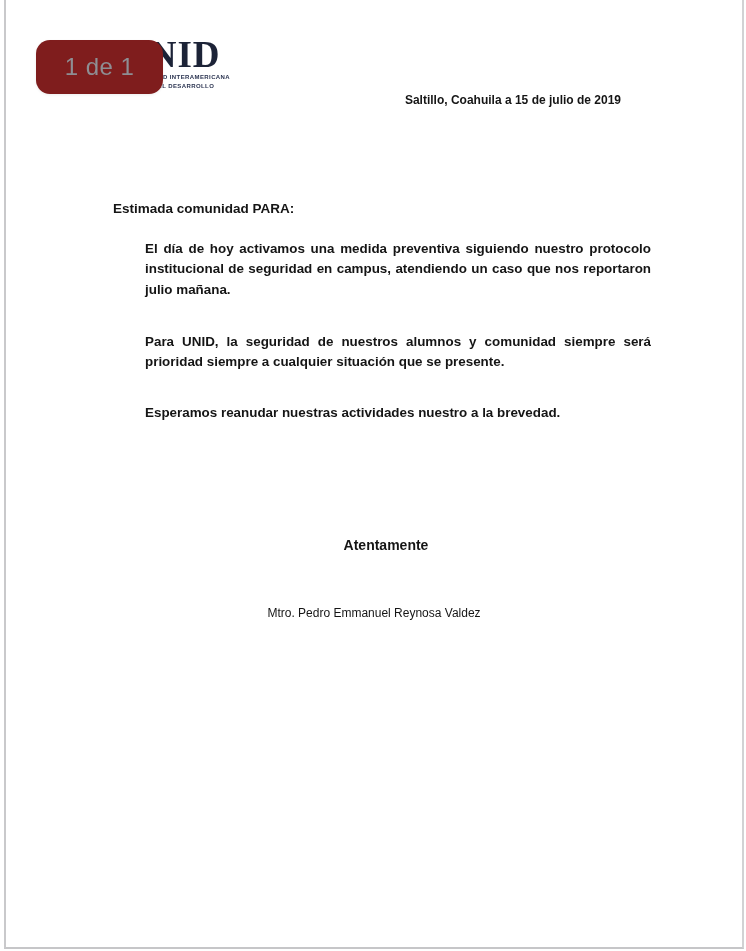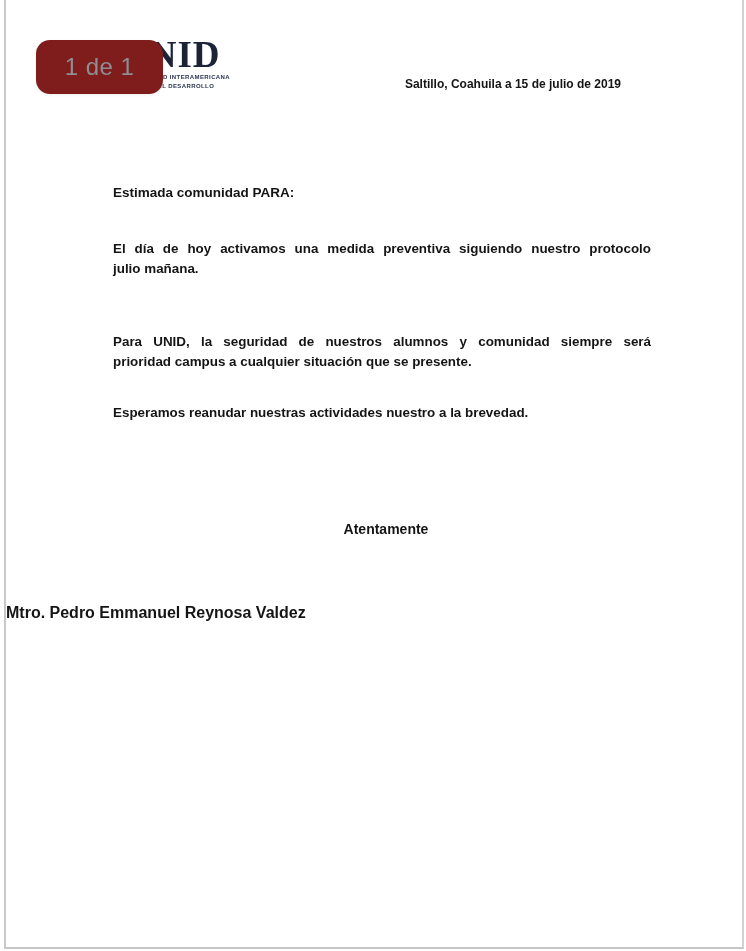--- a/index.html
+++ b/index.html
@@ -64,55 +64,56 @@
     color: #2a3350;
     text-align: center;
     white-space: nowrap;
   }
   
   .txt {
     position: absolute;
     color: #151515;
     font-weight: 700;
     white-space: nowrap;
+    margin-top: 16px;
   }
   .date-line {
     top: 79px; right: 121px;
     font-size: 12px;
     line-height: 15px;
   }
   .greeting {
     left: 107px; top: 187px;
     font-size: 13.5px;
   }
   .para {
     position: absolute;
     left: 107px; width: 538px;
     font-size: 13.4px;
     line-height: 20.3px;
     color: #151515;
     font-weight: 700;
   }
-  .para .ln { white-space: nowrap; }
+  .para .ln { white-space: nowrap; margin-left: 32px; }
   .para .ln.j { text-align: justify; text-align-last: justify; }
   .p1 { top: 241px; }
   .p2 { top: 334px; }
   .p3 { top: 405px; }
   .closing {
     left: 12px; top: 523px; width: 100%;
     text-align: center;
     font-size: 14px;
   }
   .signature {
     position: absolute;
     left: 0; top: 606px; width: 100%;
-    text-align: left;
+    text-align: center;
     color: #151515;
-    font-weight: 700;
-    font-size: 16px;
+    font-weight: 400;
+    font-size: 12px;
     line-height: 18px;
   }
   .signature div { white-space: nowrap; }
 </style>
 </head>
 <body>
 
 <div class="viewport">
 
   <div class="page">
@@ -122,26 +123,27 @@
       <div class="tagline">UNIVERSIDAD INTERAMERICANA</div>
       <div class="tagline">PARA EL DESARROLLO</div>
     </div>
 
     <div class="txt date-line">Saltillo, Coahuila a 15 de julio de 2019</div>
 
     <div class="txt greeting">Estimada comunidad PARA:</div>
 
     <div class="para p1">
       <div class="ln j">El día de hoy activamos una medida preventiva siguiendo nuestro protocolo</div>
+      <div class="ln j">institucional de seguridad en campus, atendiendo un caso que nos reportaron</div>
       <div class="ln">julio mañana.</div>
     </div>
 
     <div class="para p2">
       <div class="ln j">Para UNID, la seguridad de nuestros alumnos y comunidad siempre será</div>
-      <div class="ln">prioridad campus a cualquier situación que se presente.</div>
+      <div class="ln">prioridad siempre a cualquier situación que se presente.</div>
     </div>
 
     <div class="para p3">
       <div class="ln">Esperamos reanudar nuestras actividades nuestro a la brevedad.</div>
     </div>
 
     <div class="txt closing">Atentamente</div>
 
     <div class="signature">
       <div>Mtro. Pedro Emmanuel Reynosa Valdez</div>

